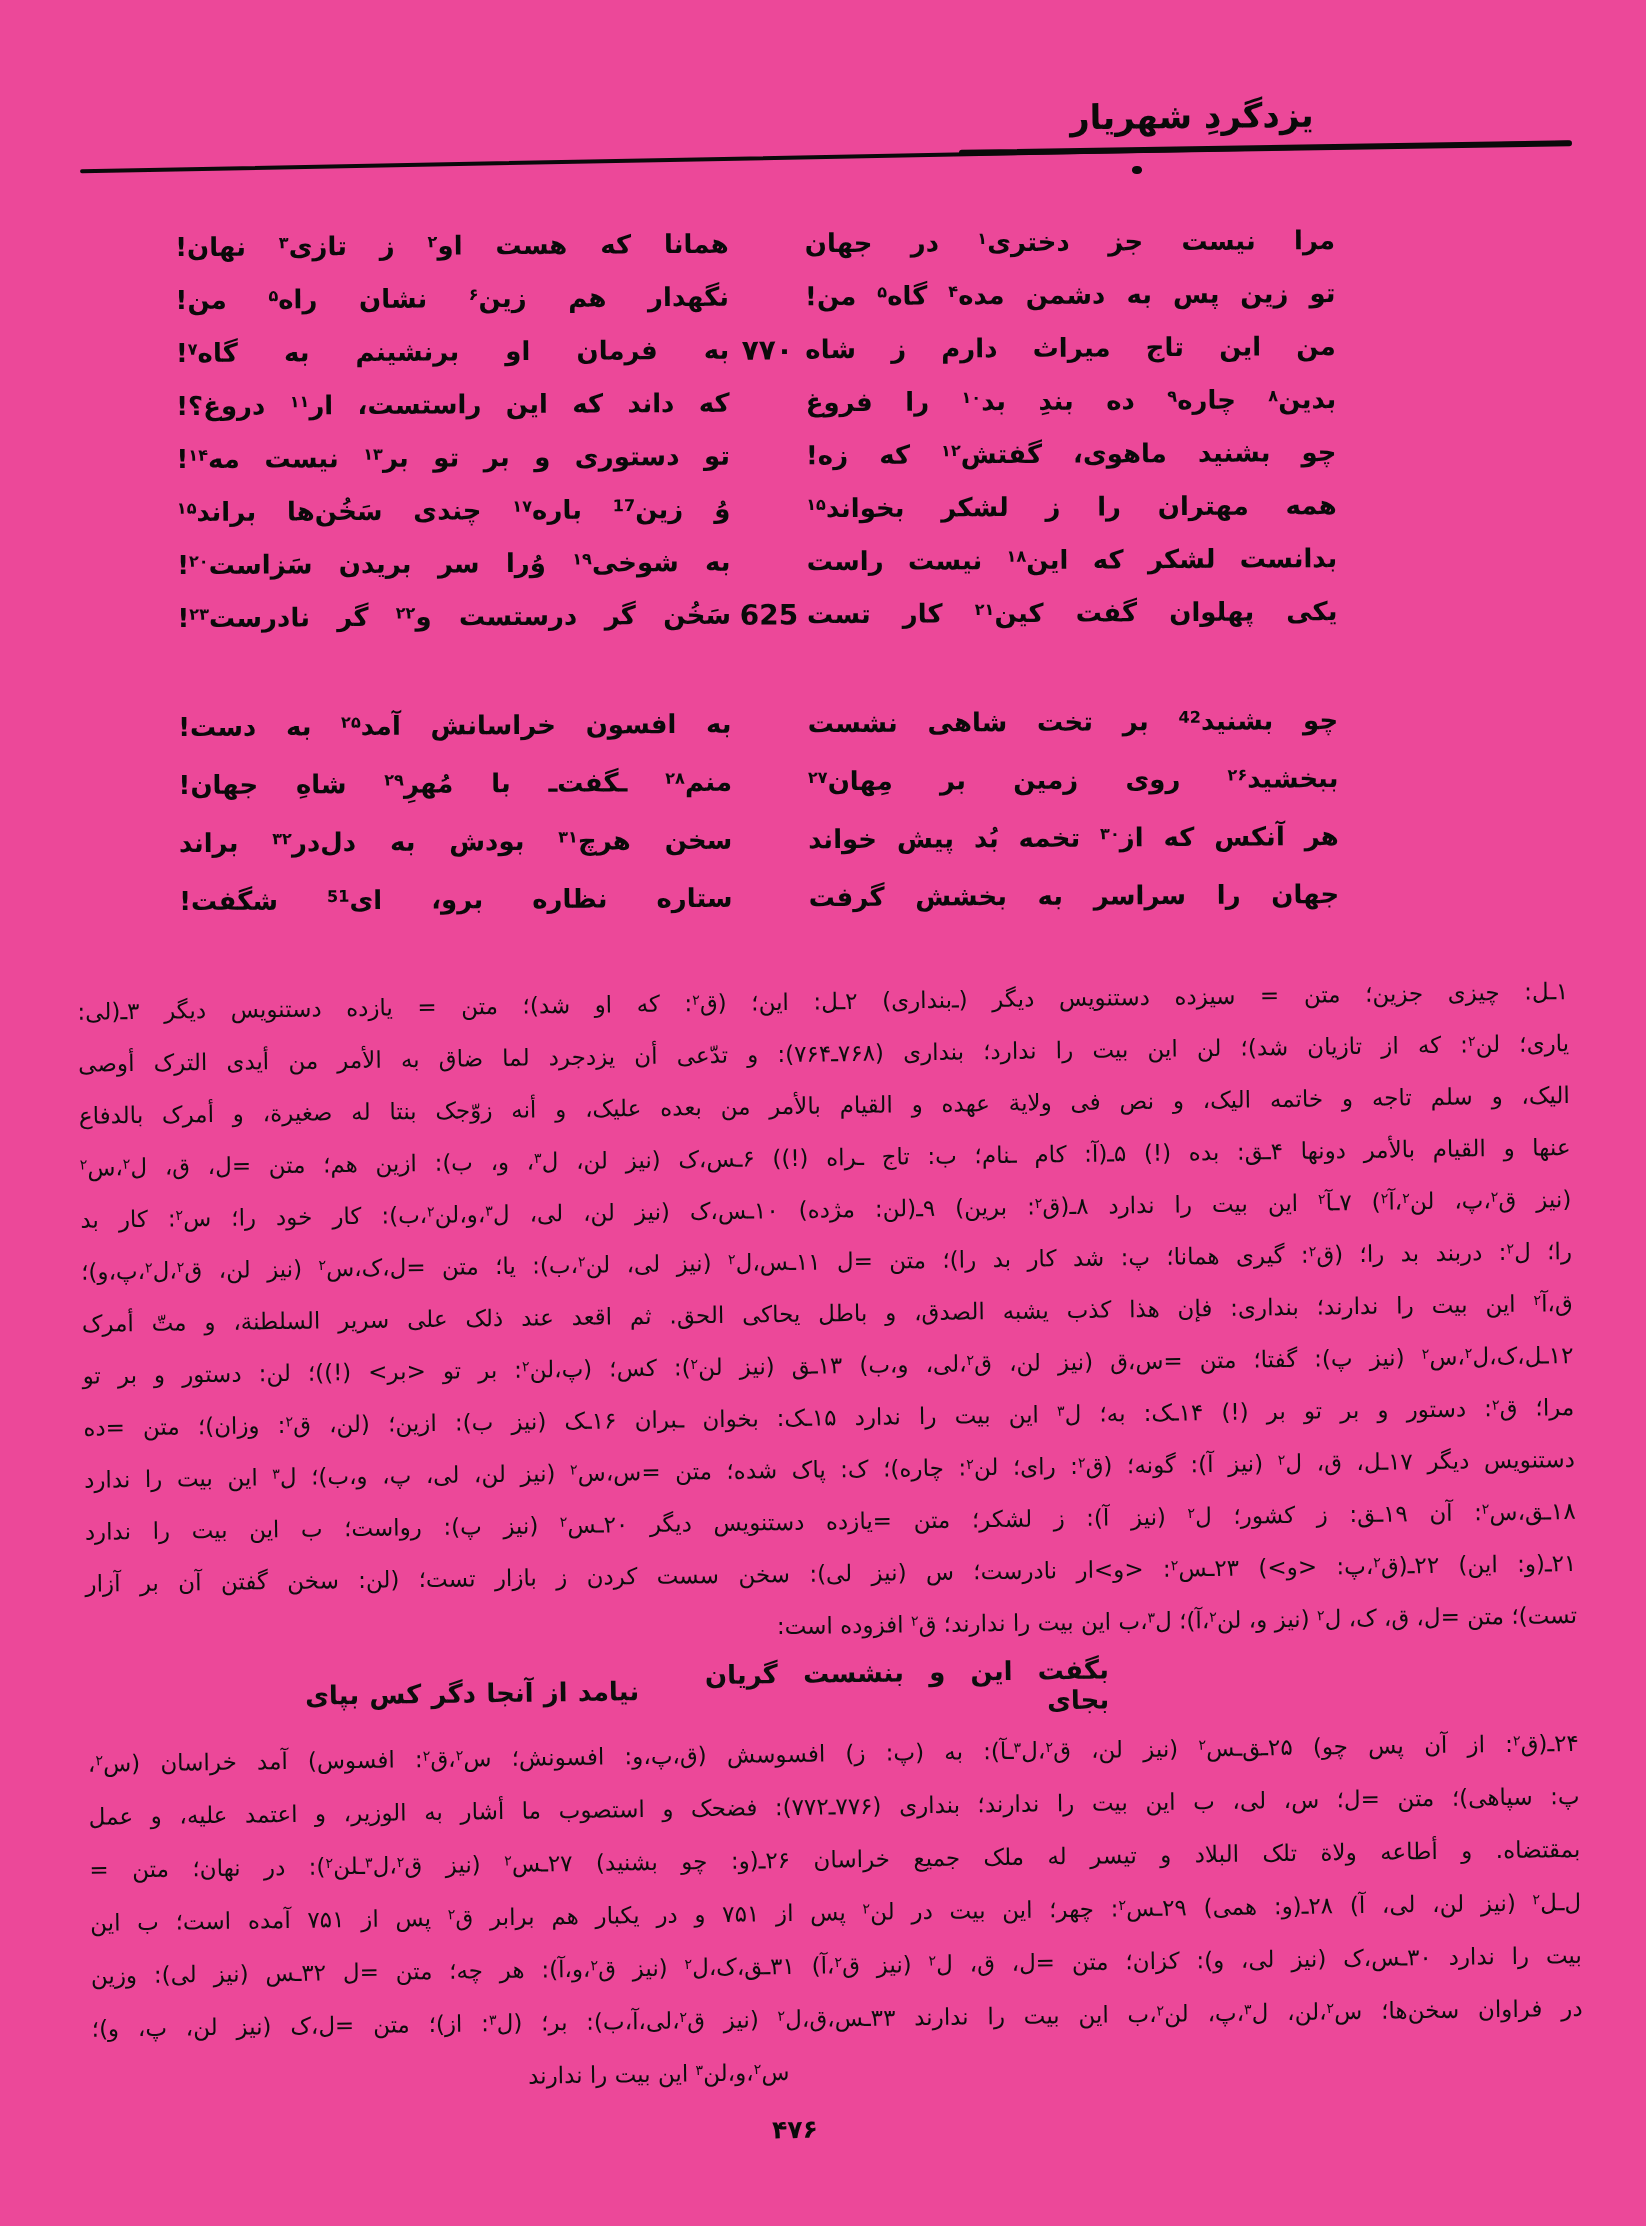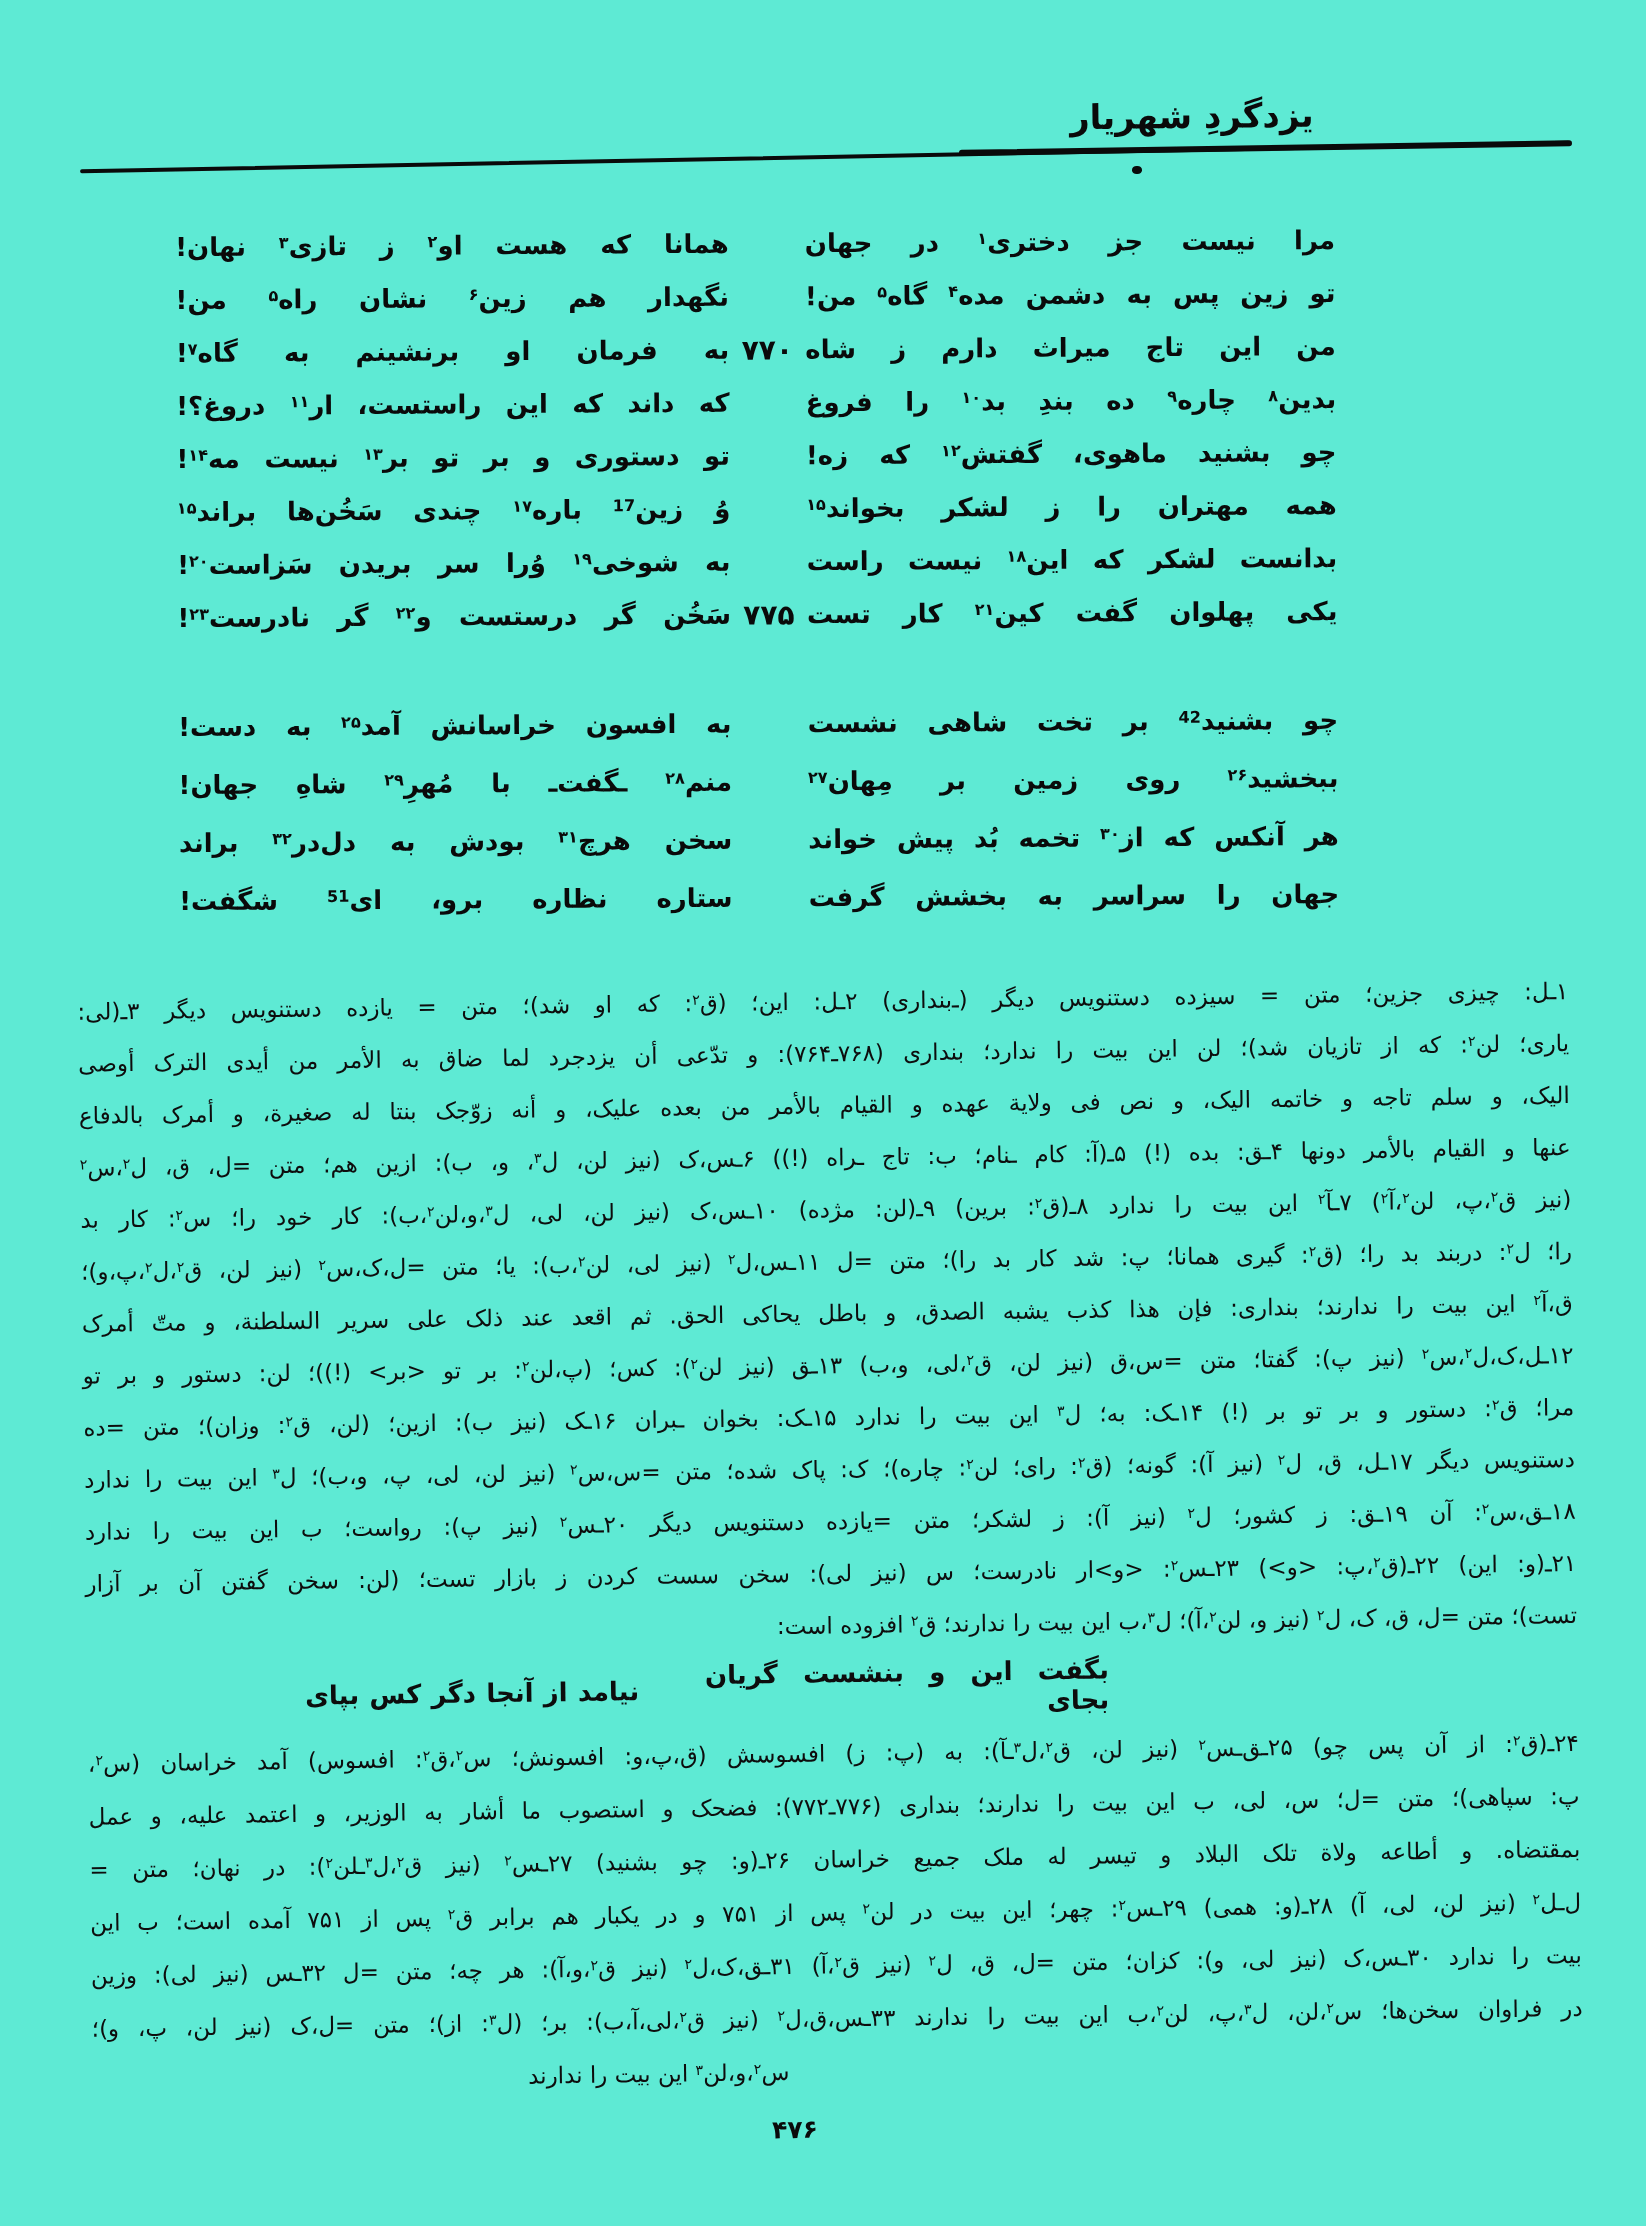--- a/index.html
+++ b/index.html
@@ -1,19 +1,19 @@
 <!DOCTYPE html>
 <html lang="fa" dir="rtl" style="font-size:14.8px"><head>
 <meta charset="utf-8">
 <style>
   html,body{margin:0;padding:0;}
   .page{
     position:relative;
     width:1647px;height:2226px;
-    background:#5eead4;
+    background:#ec4899;
     color:#0a0a0a;
     font-family:"DejaVu Sans", sans-serif;
     direction:rtl;
     overflow:hidden;
   }
   
   .header-title{
     position:absolute; top:96px; right:332px;
     font-size:34px; font-weight:700;
     letter-spacing:0px;
@@ -131,21 +131,21 @@
         <div class="vnum"></div>
         <div class="hemi h2">وُ زین<sup>17</sup> باره<sup>۱۷</sup> چندی سَخُن‌ها براند<sup>۱۵</sup></div>
       </div>
       <div class="vrow">
         <div class="hemi h1">بدانست لشکر که این<sup>۱۸</sup> نیست راست</div>
         <div class="vnum"></div>
         <div class="hemi h2">به شوخی<sup>۱۹</sup> وُرا سر بریدن سَزاست<sup>۲۰</sup>!</div>
       </div>
       <div class="vrow">
         <div class="hemi h1">یکی پهلوان گفت کین<sup>۲۱</sup> کار تست</div>
-        <div class="vnum">۷۷۵</div>
+        <div class="vnum">625</div>
         <div class="hemi h2">سَخُن گر درستست و<sup>۲۲</sup> گر نادرست<sup>۲۳</sup>!</div>
       </div>
     </div>
 
     <div class="stanza2">
       <div class="vrow">
         <div class="hemi h1">چو بشنید<sup>42</sup> بر تخت شاهی نشست</div>
         <div class="vnum"></div>
         <div class="hemi h2">به افسون خراسانش آمد<sup>۲۵</sup> به دست!</div>
       </div>

